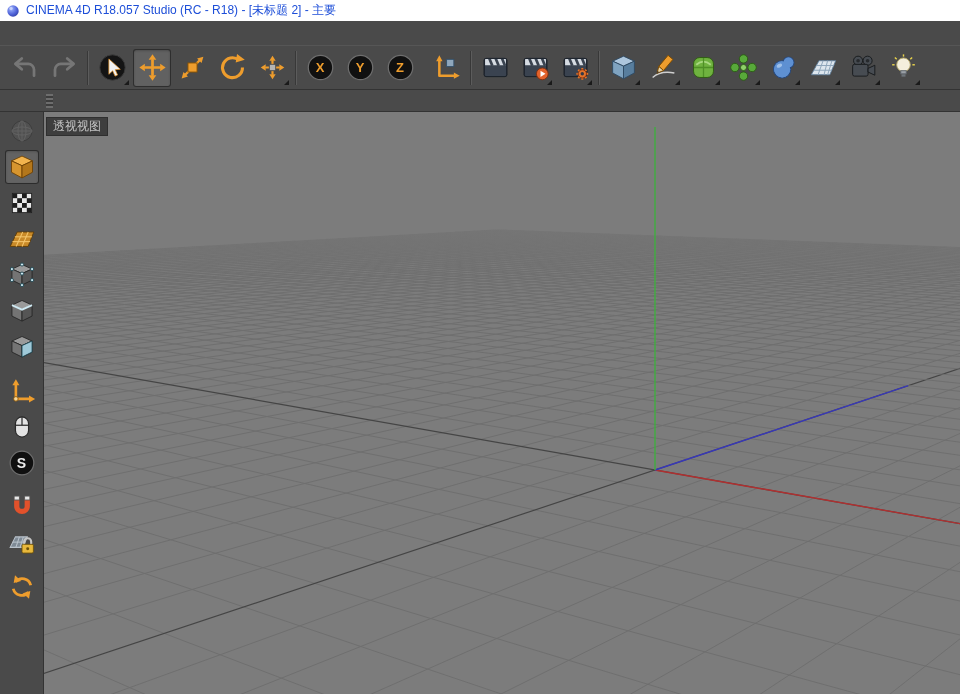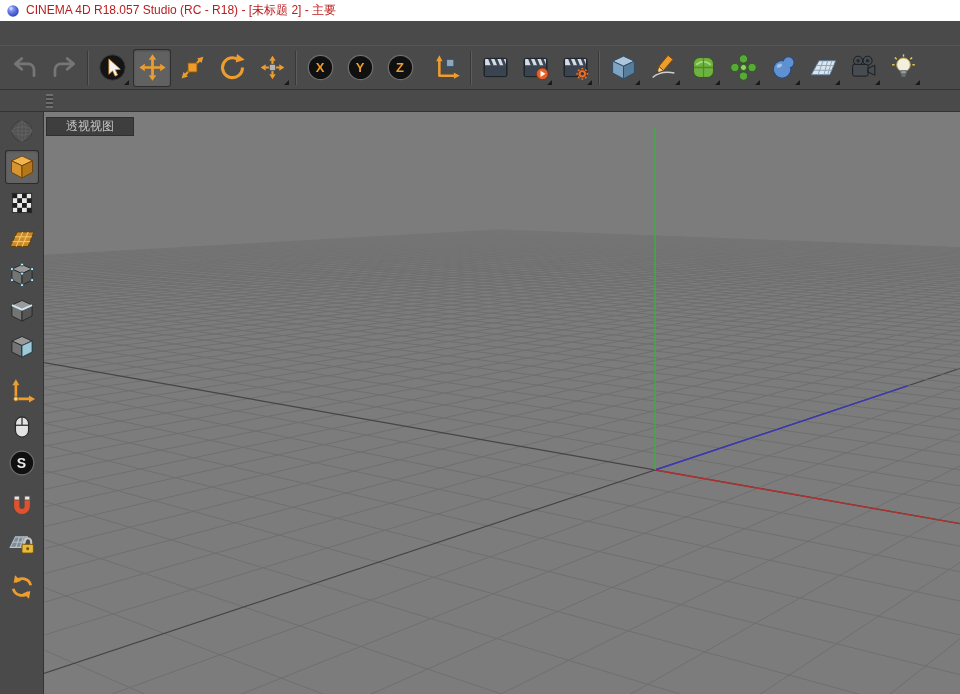--- a/index.html
+++ b/index.html
@@ -2,21 +2,21 @@
 <html><head>
 <meta charset="utf-8">
 <style>
   *{box-sizing:border-box;margin:0;padding:0;}
   html,body{background:#222;}
   .app{width:960px;height:694px;overflow:hidden;position:relative;
        font-family:"Liberation Sans","DejaVu Sans",sans-serif;background:#4a4a4a;}
   
   .titlebar{height:21px;background:#ffffff;display:flex;align-items:center;padding:0 6px;gap:6px;}
   .app-icon{width:14px;height:14px;flex:none;}
-  .title-text{font-size:12px;color:#b91c1c;white-space:nowrap;}
+  .title-text{font-size:12px;color:#1d4ed8;white-space:nowrap;}
   
   .menubar{height:24px;background:#4a4a4a;display:flex;align-items:center;padding:0 3px;}
   .menu-item{font-size:12px;color:#d2d2d2;padding:0 7px;line-height:24px;cursor:default;white-space:nowrap;}
   
   .toolbar{height:45px;background:#4a4a4a;border-top:1px solid #565656;border-bottom:1px solid #333;
            display:flex;align-items:center;padding:0 4px;}
   .tb-btn{width:38px;height:38px;flex:none;position:relative;display:flex;align-items:center;justify-content:center;border-radius:3px;margin:0 1px;}
   .tb-btn svg{width:29px;height:29px;}
   .tb-btn.active{background:#616161;box-shadow:inset 0 0 0 1px #2e2e2e, inset 0 1px 3px rgba(0,0,0,.4);}
   .tb-btn.disabled{opacity:.55;}
@@ -39,21 +39,21 @@
       align-items:center;padding-top:2px;flex:none;}
   .sb-btn{width:34px;height:34px;flex:none;margin-bottom:2px;position:relative;display:flex;align-items:center;justify-content:center;border-radius:3px;}
   .sb-btn svg{width:28px;height:28px;}
   .sb-btn.active{background:#636363;box-shadow:inset 0 0 0 1px #2c2c2c, inset 0 1px 3px rgba(0,0,0,.35);}
   .sb-btn.disabled{opacity:.5;}
   .side-toolbar .gap{margin-top:8px;}
   
   .viewport{flex:1;position:relative;background:#7c7c7c;overflow:hidden;}
   #scene{position:absolute;left:0;top:0;display:block;}
   .vp-label{position:absolute;top:5px;left:2px;background:#3e3e3e;color:#c4c4c4;font-size:12px;
-      padding:1px 19px 2px;border:1px solid #2f2f2f;line-height:14px;}
+      padding:1px 6px 2px;border:1px solid #2f2f2f;line-height:14px;}
 </style>
 </head>
 <body>
 
 <svg width="0" height="0" style="position:absolute" aria-hidden="true">
   <defs>
     <radialGradient id="lg" cx="0.35" cy="0.3" r="0.9">
       <stop offset="0" stop-color="#9fb4ff"></stop>
         <stop offset="0.55" stop-color="#4f63d8"></stop>
         <stop offset="1" stop-color="#23308f"></stop>

